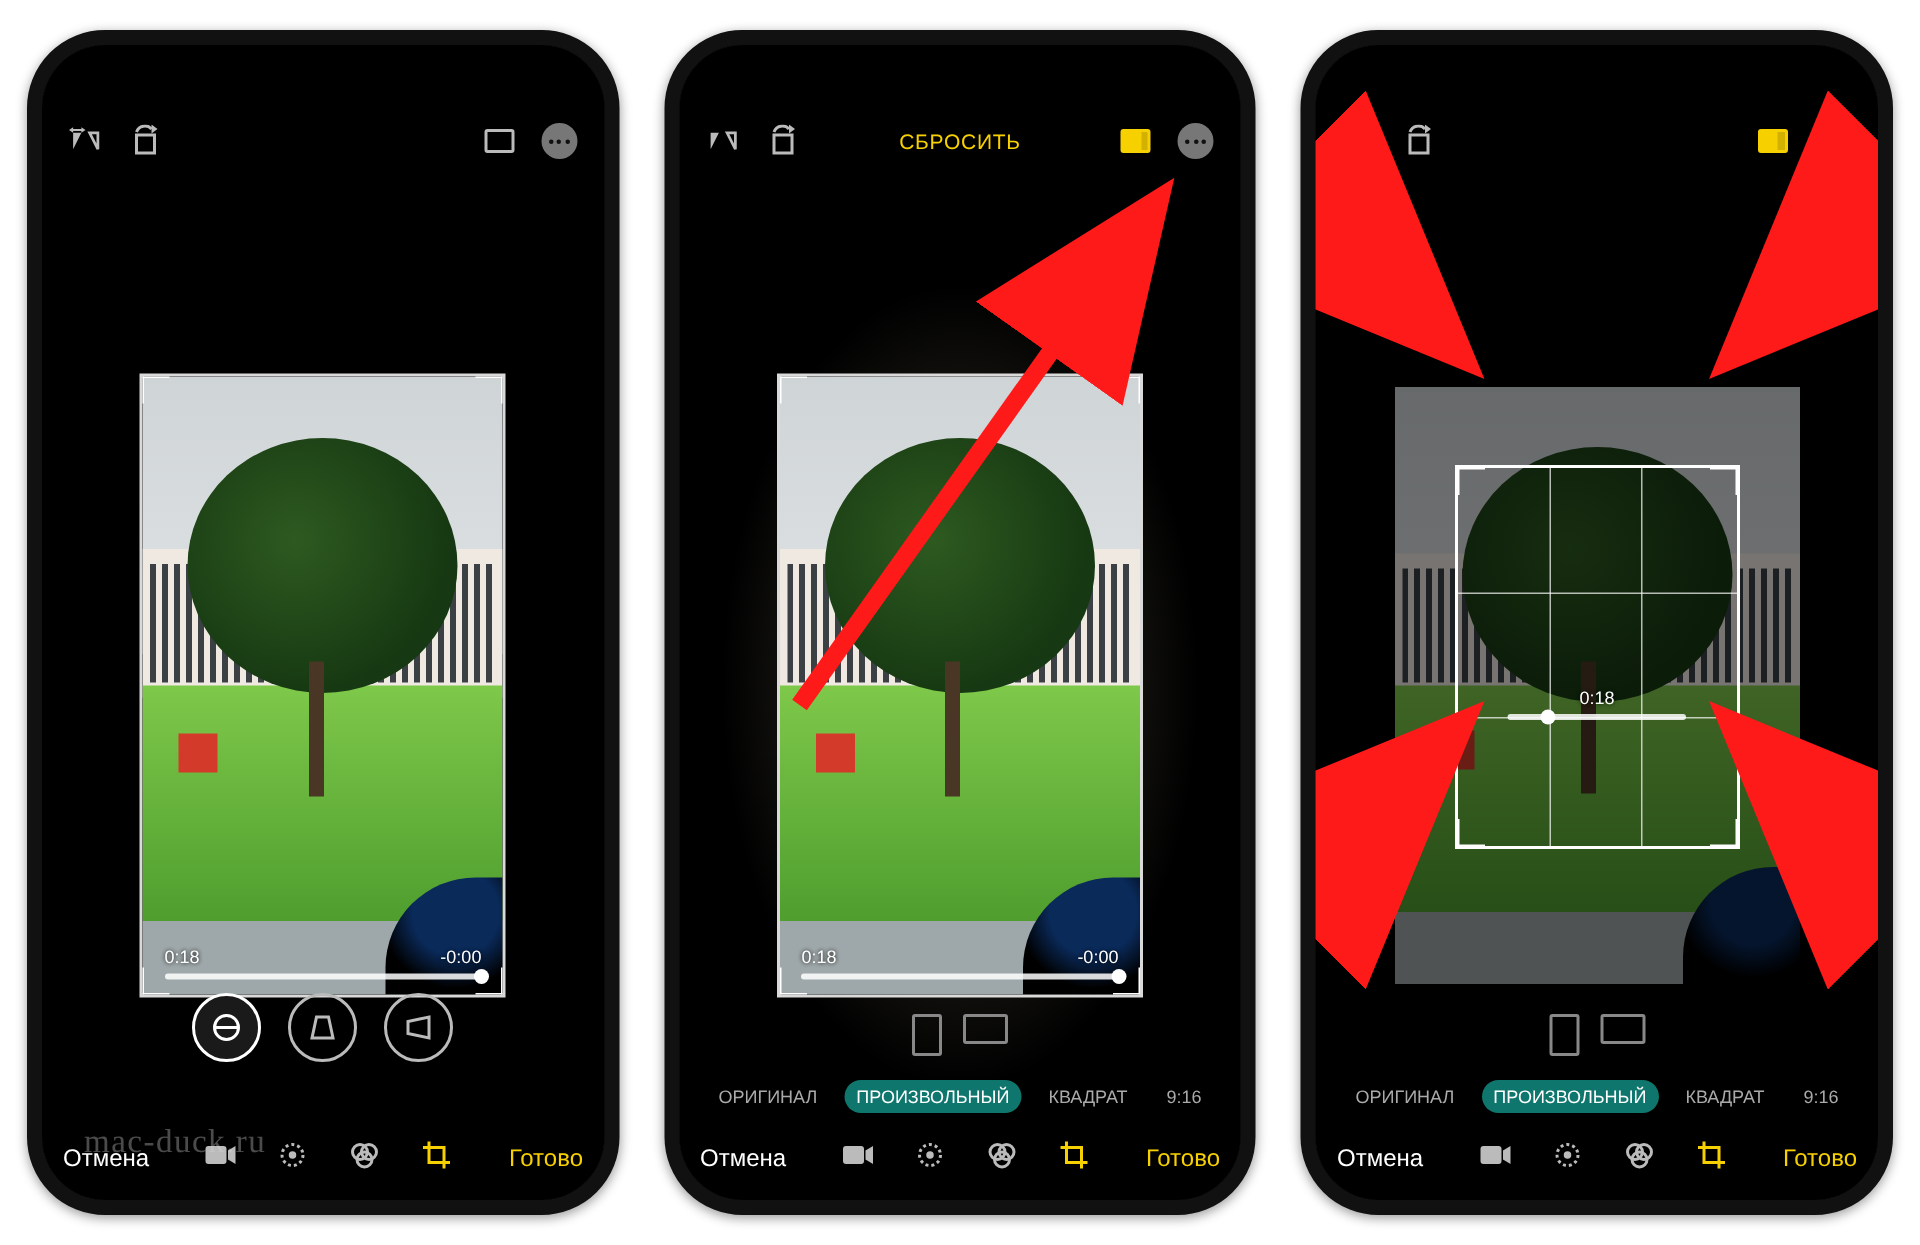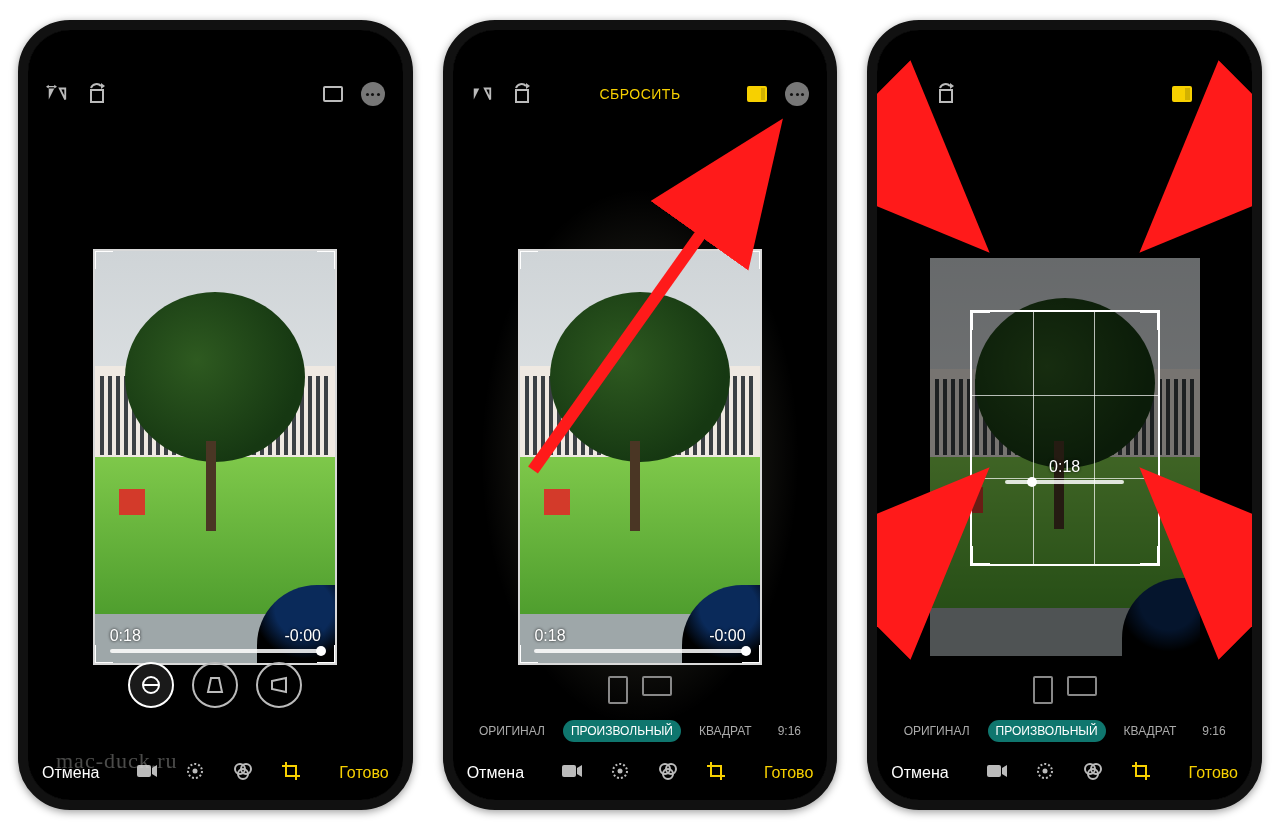--- a/index.html
+++ b/index.html
@@ -90,21 +90,21 @@
   .c-tr{top:-2px;right:-2px;border-left:none;border-bottom:none;}
   .c-bl{bottom:-2px;left:-2px;border-right:none;border-top:none;}
   .c-br{bottom:-2px;right:-2px;border-left:none;border-top:none;}
   
   .gridbox{position:absolute;left:40px;top:52px;right:40px;bottom:90px;border:2px solid #fff;}
   .gridbox .gv,.gridbox .gh{position:absolute;background:rgba(255,255,255,.7);}
   .gridbox .gv{top:0;bottom:0;width:1px;}
   .gridbox .gh{left:0;right:0;height:1px;}
   
   .tl{position:absolute;left:6%;right:6%;bottom:10px;display:flex;flex-direction:column;gap:4px;}
-  .tl .labels{display:flex;justify-content:space-between;color:#fff;font-size:16px;text-shadow:0 0 3px #000;}
+  .tl .labels{display:flex;justify-content:space-between;color:#fff;font-size:12px;text-shadow:0 0 3px #000;}
   .tl .bar{height:4px;background:rgba(255,255,255,.85);border-radius:2px;position:relative;}
   .tl .dot{position:absolute;top:50%;right:0;width:10px;height:10px;background:#fff;border-radius:50%;transform:translate(50%,-50%);}
   .tl.inner{bottom:auto;top:58%;left:18%;right:18%;}
   
   .adjrow{position:absolute;left:0;right:0;bottom:92px;display:flex;justify-content:center;gap:18px;}
   .circbtn{width:46px;height:46px;border:2px solid #bbb;border-radius:50%;display:flex;align-items:center;justify-content:center;color:#eee;}
   .circbtn.active{border-color:#fff;background:#1a1a1a;}
   .ruler{position:absolute;left:14px;right:14px;bottom:58px;height:24px;display:flex;align-items:flex-end;justify-content:center;}
   .ruler .tick{width:1px;height:10px;background:#666;margin:0 3px;}
   .ruler .tick.major{height:16px;background:#aaa;}

